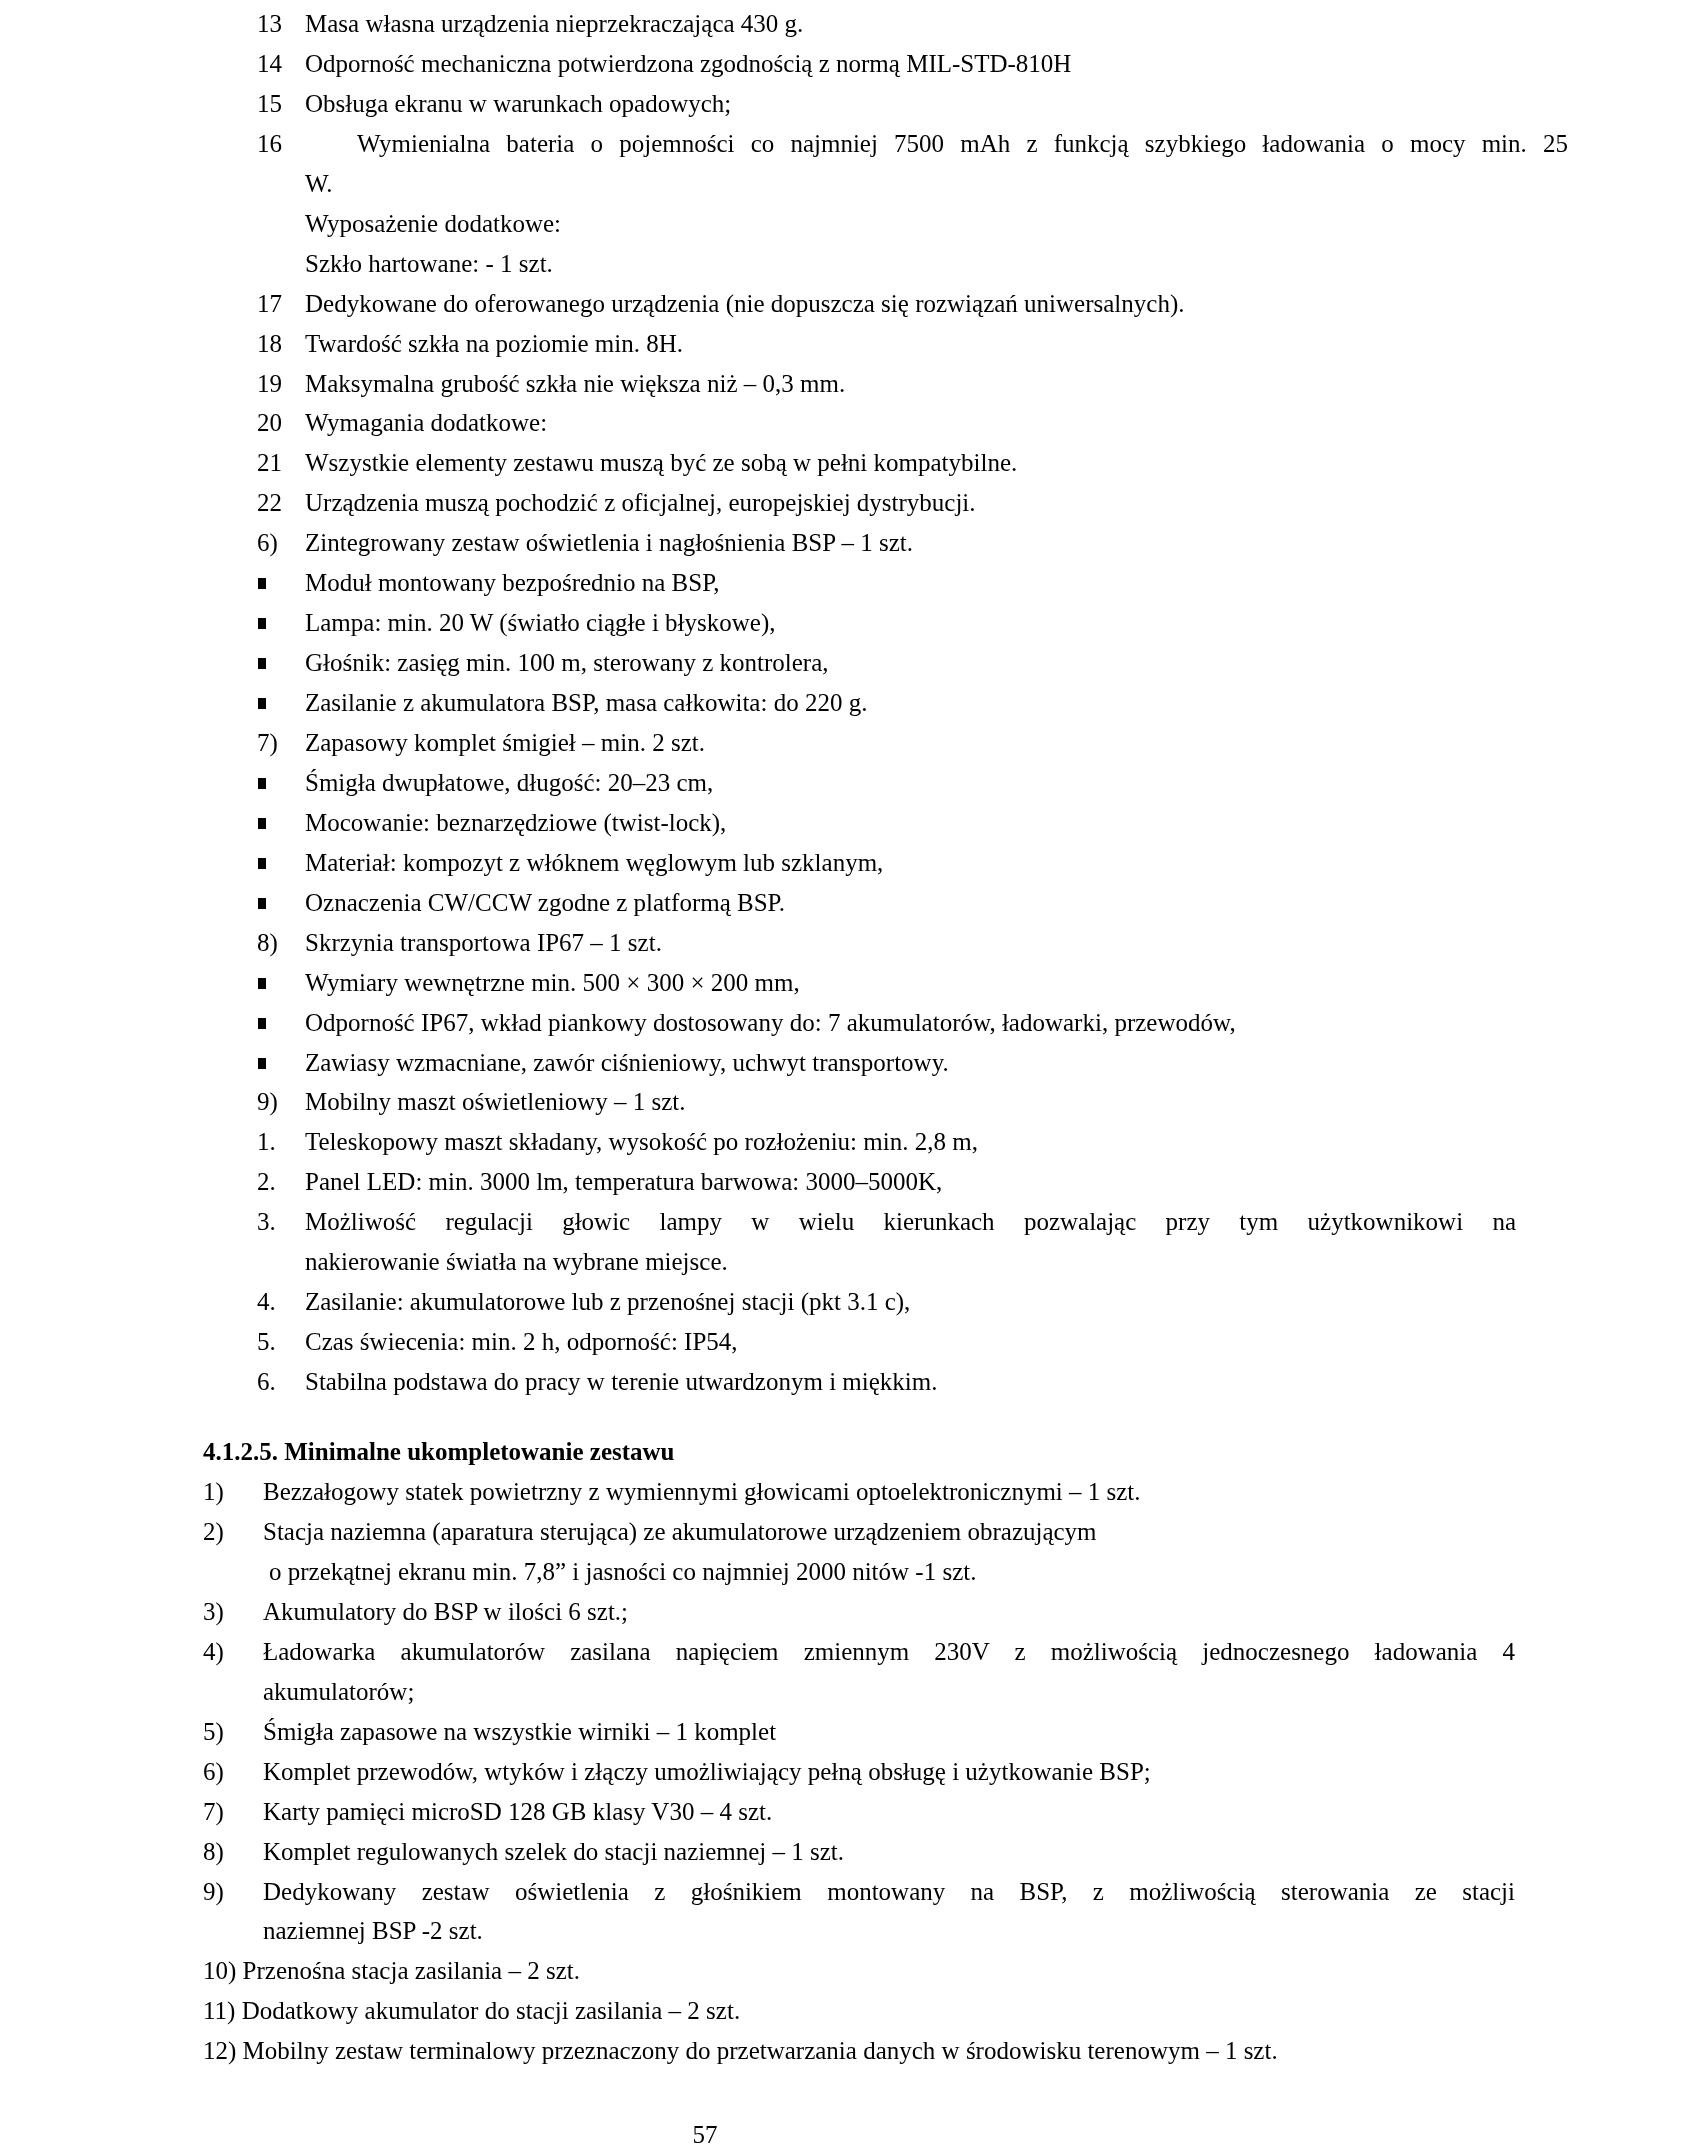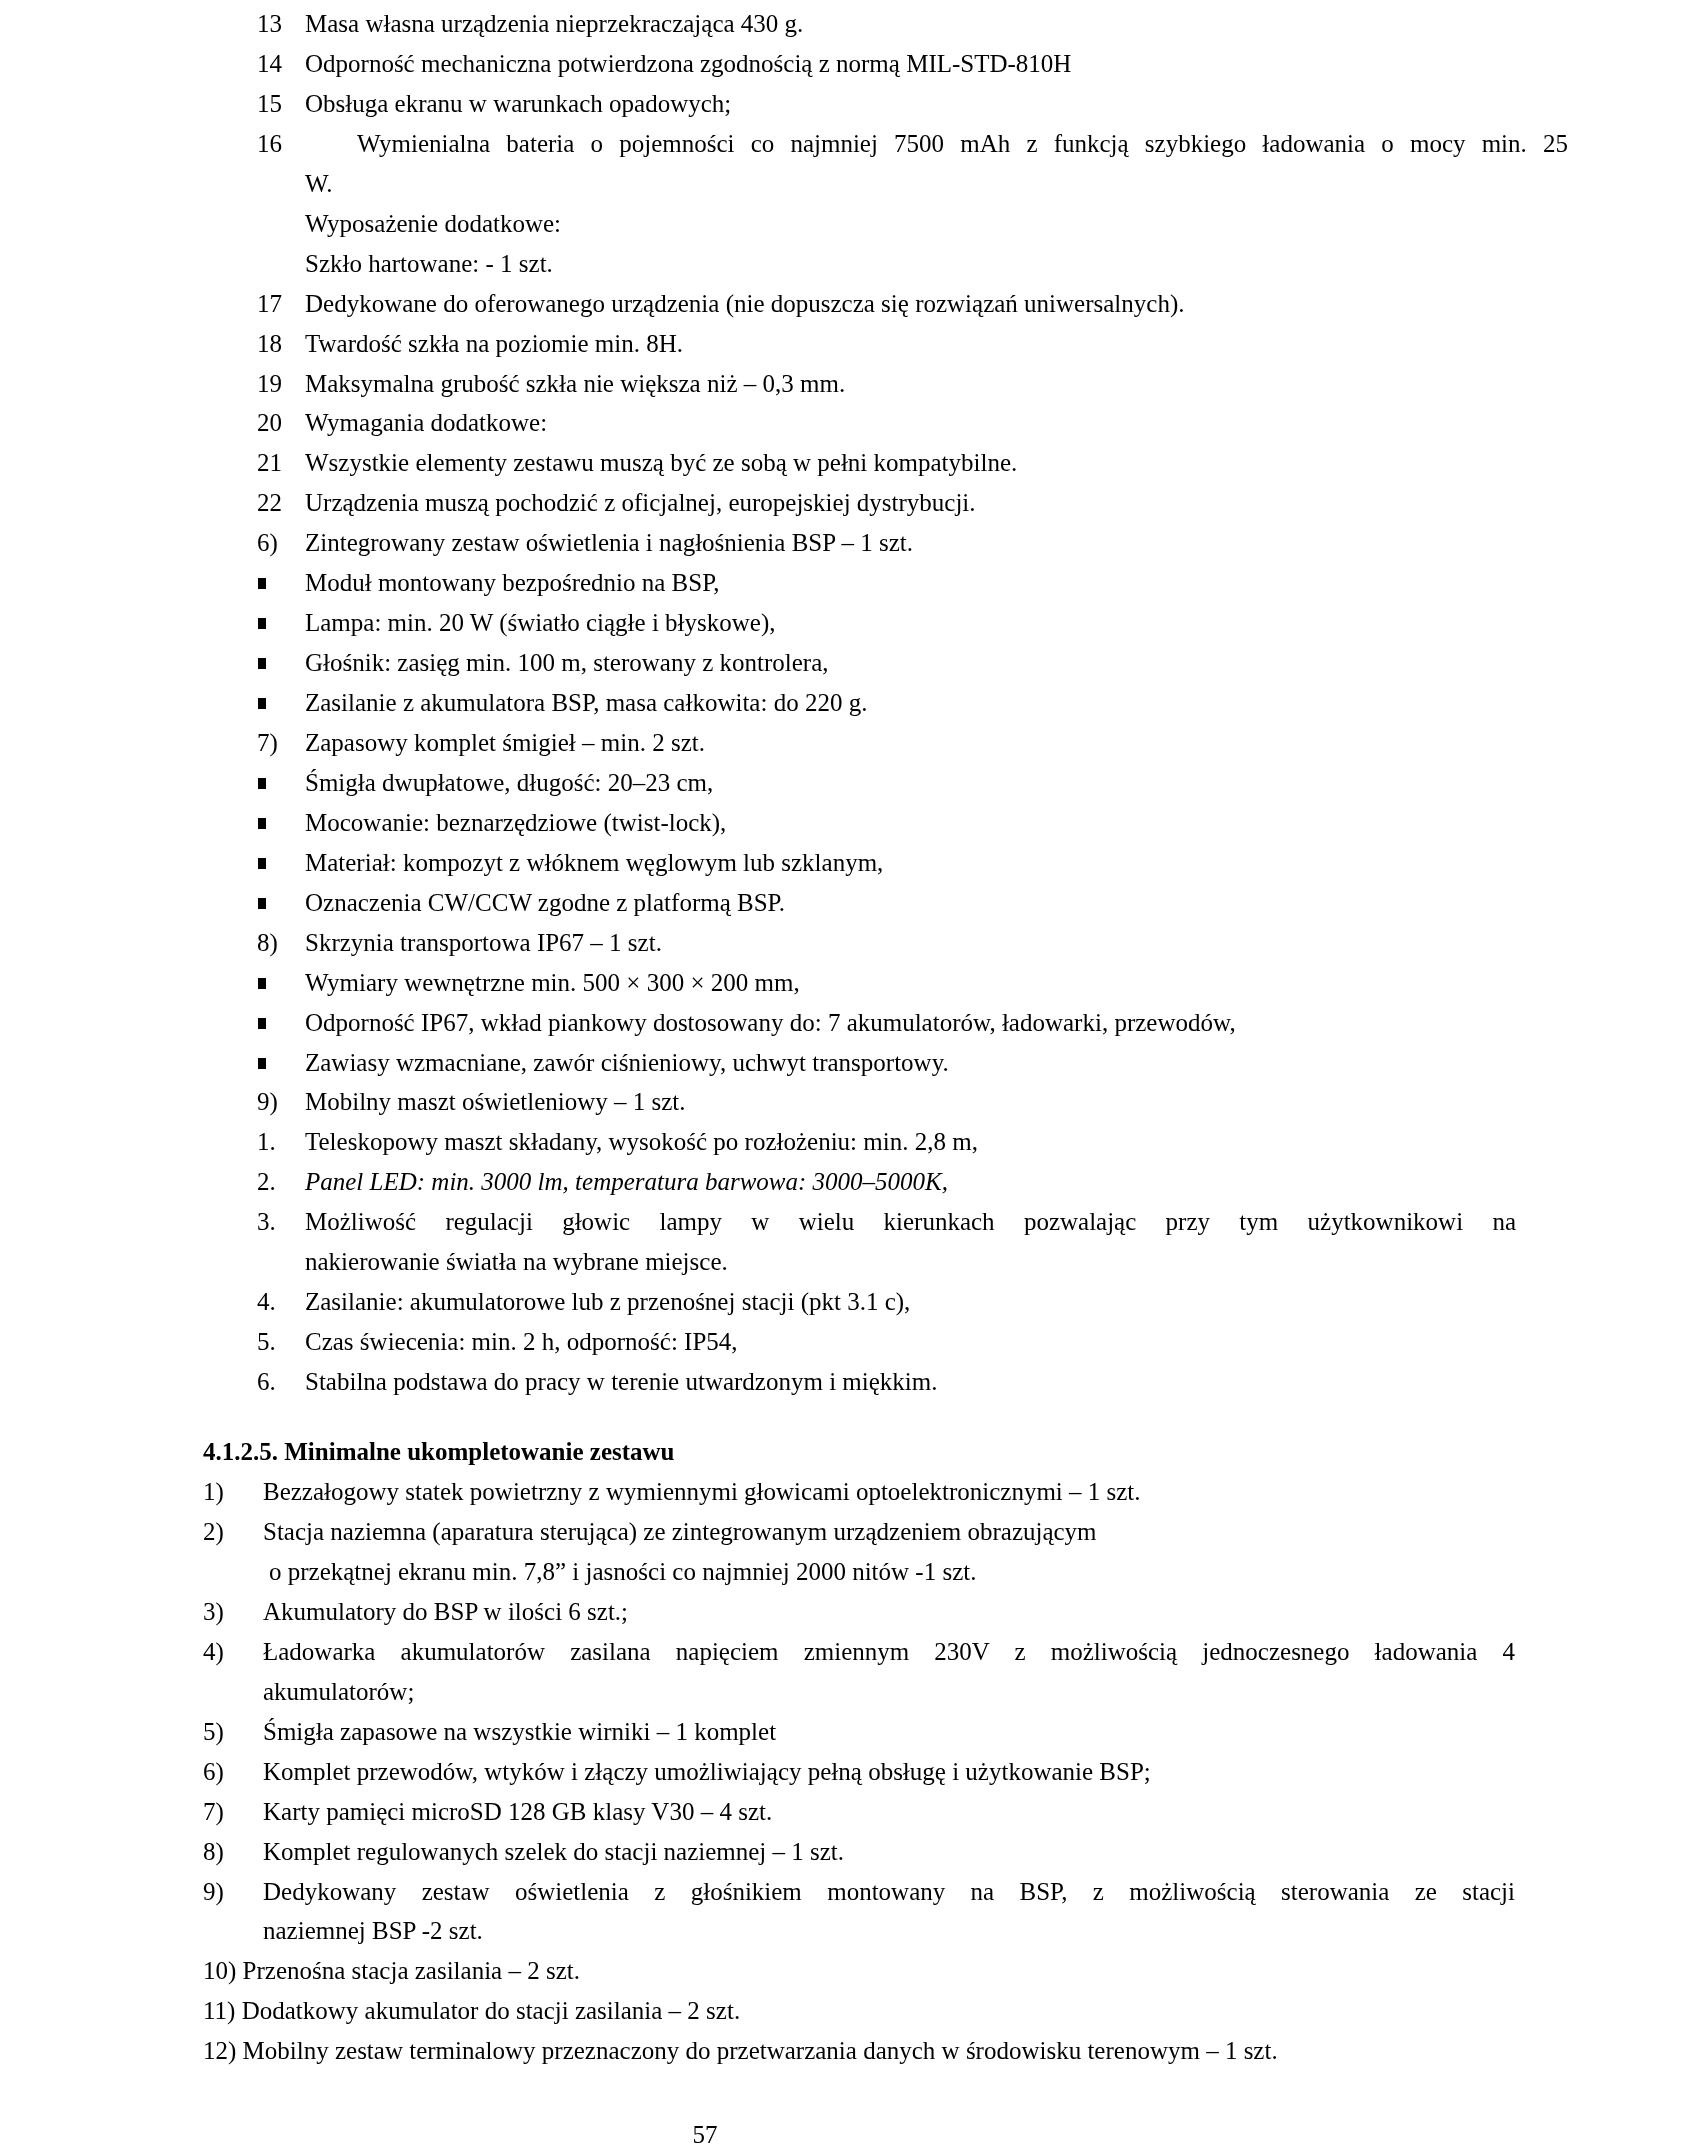--- a/index.html
+++ b/index.html
@@ -128,21 +128,21 @@
     <div class="line" style="top: 1088px; left: 0px; width: 1703px;">
       <span class="mk" style="left: 257px;">9)</span>
       <span class="tx" style="left: 305px;">Mobilny maszt oświetleniowy – 1 szt.</span>
     </div>
     <div class="line" style="top: 1128px; left: 0px; width: 1703px;">
       <span class="mk" style="left: 257px;">1.</span>
       <span class="tx" style="left: 305px;">Teleskopowy maszt składany, wysokość po rozłożeniu: min. 2,8 m,</span>
     </div>
     <div class="line" style="top: 1168px; left: 0px; width: 1703px;">
       <span class="mk" style="left: 257px;">2.</span>
-      <span class="tx" style="left: 305px; font-style: italic;">Panel LED: min. 3000 lm, temperatura barwowa: 3000–5000K,</span>
+      <span class="tx" style="left: 305px;">Panel LED: min. 3000 lm, temperatura barwowa: 3000–5000K,</span>
     </div>
     <div class="line" style="top: 1208px; left: 0px; width: 1703px;">
       <span class="mk" style="left: 257px;">3.</span>
       <span class="tx justify" style="left: 305px; width: 1211px;">Możliwość regulacji głowic lampy w wielu kierunkach pozwalając przy tym użytkownikowi na</span>
     </div>
     <div class="line" style="top: 1248px; left: 0px; width: 1703px;">
       <span class="tx" style="left: 305px;">nakierowanie światła na wybrane miejsce.</span>
     </div>
     <div class="line" style="top: 1288px; left: 0px; width: 1703px;">
       <span class="mk" style="left: 257px;">4.</span>
@@ -158,21 +158,21 @@
     </div>
     <div class="line" style="top: 1438px; left: 0px; width: 1703px;">
       <span class="tx bold" style="left: 203px;">4.1.2.5. Minimalne ukompletowanie zestawu</span>
     </div>
     <div class="line" style="top: 1478px; left: 0px; width: 1703px;">
       <span class="mk" style="left: 203px;">1)</span>
       <span class="tx" style="left: 263px;">Bezzałogowy statek powietrzny z wymiennymi głowicami optoelektronicznymi – 1 szt.</span>
     </div>
     <div class="line" style="top: 1518px; left: 0px; width: 1703px;">
       <span class="mk" style="left: 203px;">2)</span>
-      <span class="tx" style="left: 263px;">Stacja naziemna (aparatura sterująca) ze zintegrowanym urządzeniem obrazującym</span>
+      <span class="tx" style="left: 263px;">Stacja naziemna (aparatura sterująca) ze akumulatorowe urządzeniem obrazującym</span>
     </div>
     <div class="line" style="top: 1558px; left: 0px; width: 1703px;">
       <span class="tx" style="left: 269px;">o przekątnej ekranu min. 7,8” i jasności co najmniej 2000 nitów -1 szt.</span>
     </div>
     <div class="line" style="top: 1598px; left: 0px; width: 1703px;">
       <span class="mk" style="left: 203px;">3)</span>
       <span class="tx" style="left: 263px;">Akumulatory do BSP w ilości 6 szt.;</span>
     </div>
     <div class="line" style="top: 1638px; left: 0px; width: 1703px;">
       <span class="mk" style="left: 203px;">4)</span>

